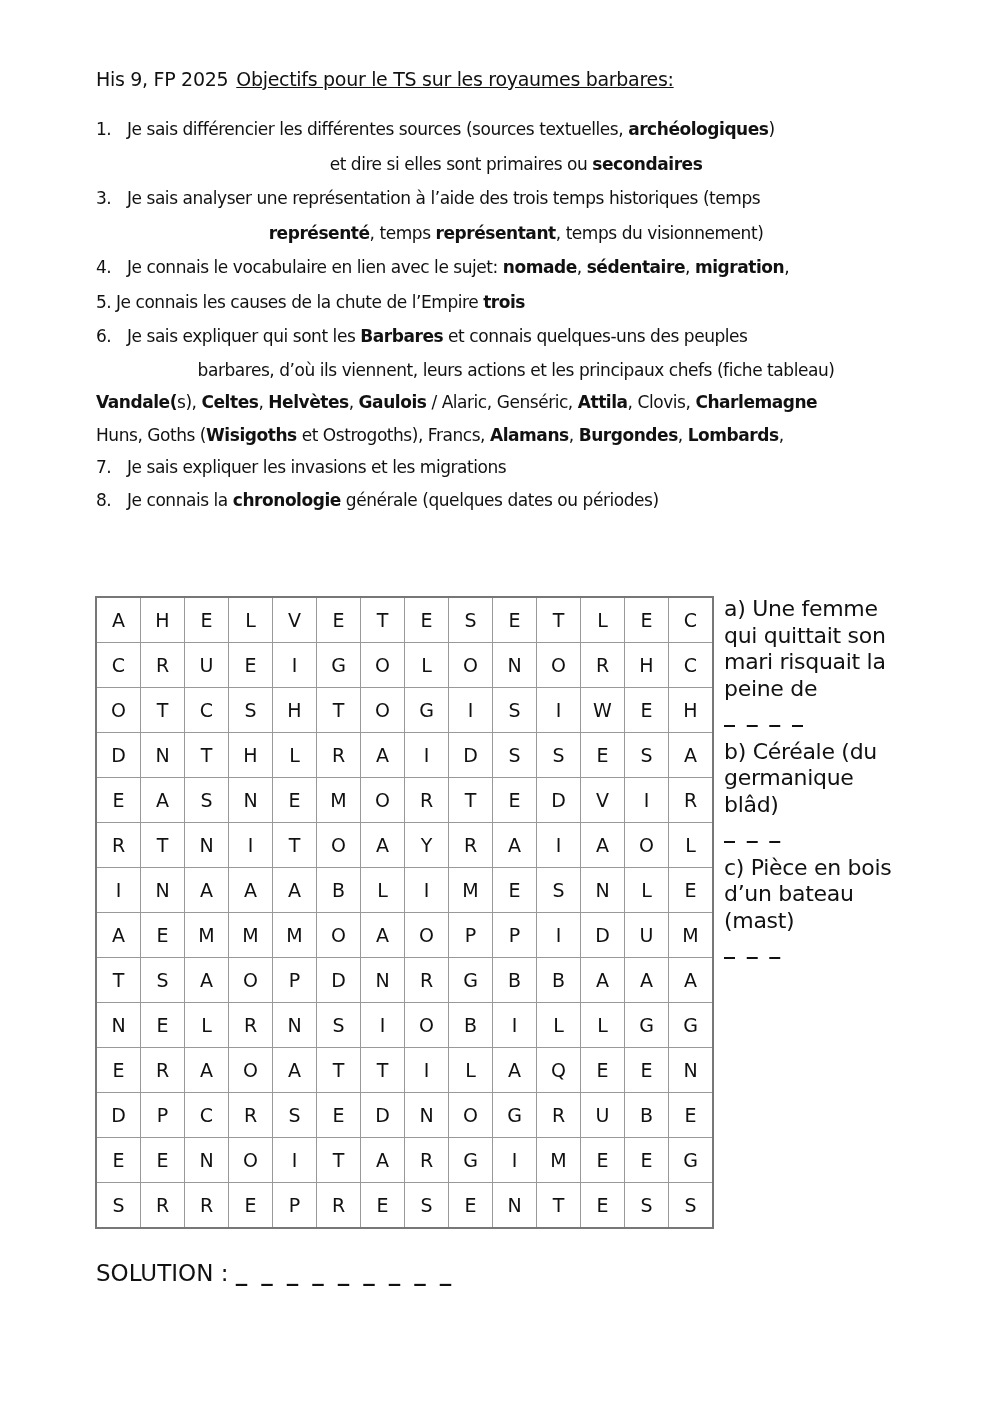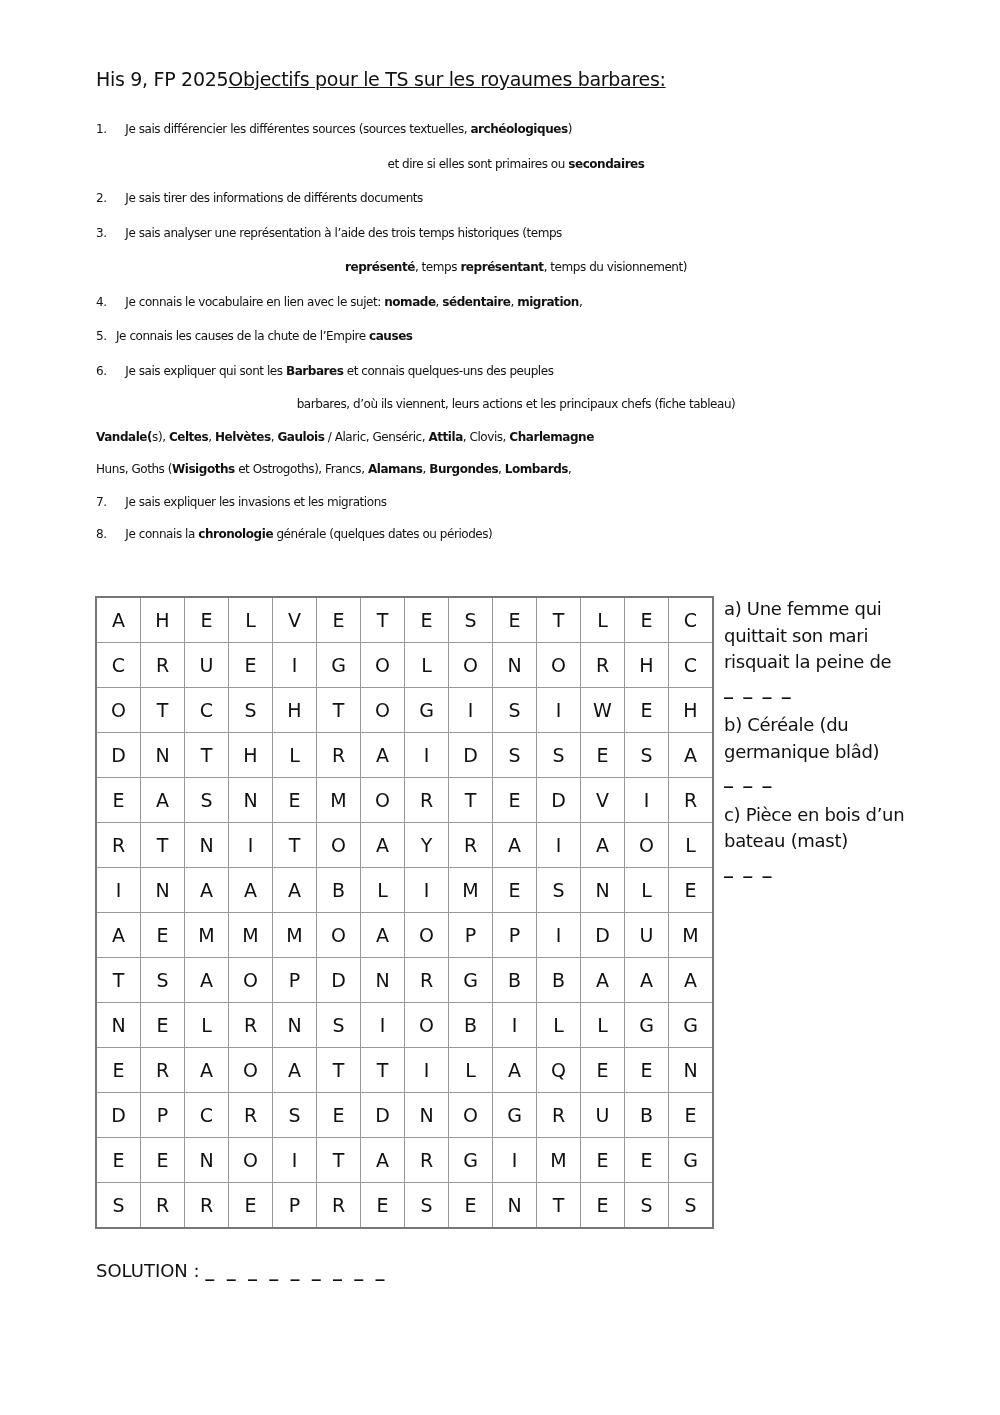--- a/index.html
+++ b/index.html
@@ -5,63 +5,62 @@
   html, body { margin: 0; padding: 0; background: #ffffff; }
   body {
     width: 1000px; height: 1415px; position: relative; overflow: hidden;
     font-family: "DejaVu Sans", sans-serif; color: #111;
   }
   .page { position: absolute; left: 0; top: 0; width: 1000px; height: 1415px; }
   .header {
     position: absolute; left: 96px; top: 68px; font-size: 19px; letter-spacing: -0.3px;
     white-space: nowrap;
   }
-  .header .title { text-decoration: underline; margin-left: 0; }
+  .header .title { text-decoration: underline; margin-left: 8px; }
   .objectives { position: absolute; left: 96px; top: 112px; width: 820px; }
   .line {
-    height: 34.5px; line-height: 34.5px; font-size: 12px; letter-spacing: -0.45px;
+    height: 34.5px; line-height: 34.5px; font-size: 17px; letter-spacing: -0.45px;
     white-space: nowrap;
   }
   .line.indent { padding-left: 20px; text-align: center; }
   .line.tight { height: 32.5px; line-height: 32.5px; }
   .num { display: inline-block; width: 26px; }
   .num.short { width: 20px; }
   b { font-weight: bold; }
 
   .grid {
     position: absolute; left: 95px; top: 596px;
     border-collapse: collapse; border: 2px solid #777;
   }
   .grid td {
     width: 43px; height: 44px; border: 1px solid #999; text-align: center;
     vertical-align: middle; font-size: 19px; padding: 0;
   }
-  .clues { position: absolute; left: 724px; top: 596px; width: 190px; font-size: 18px; line-height: 26.5px; letter-spacing: -0.3px; }
+  .clues { position: absolute; left: 724px; top: 596px; width: 190px; font-size: 22px; line-height: 26.5px; letter-spacing: -0.3px; }
   .clue { margin-bottom: 10px; }
   .blank { letter-spacing: 2px; font-weight: bold; }
-  .solution { position: absolute; left: 96px; top: 1260px; font-size: 18px; white-space: nowrap; }
+  .solution { position: absolute; left: 96px; top: 1260px; font-size: 23px; white-space: nowrap; }
   .solution .blanks { letter-spacing: 3px; font-weight: bold; }
 </style>
 </head>
 <body>
 
 <div class="page">
 
   <div class="header">
     <span>His 9, FP 2025</span><span class="title">Objectifs pour le TS sur les royaumes barbares:</span>
   </div>
 
   <div class="objectives">
     <div class="line"><span class="num">1.</span><span> Je sais différencier les différentes sources (sources textuelles, </span><b>archéologiques</b><span>)</span></div>
     <div class="line indent"><span>et dire si elles sont primaires ou </span><b>secondaires</b></div>
-    <div class="line"><span class="num">2.</span><span> Je sais tirer des informations de différents documents</span></div>
     <div class="line"><span class="num">3.</span><span> Je sais analyser une représentation à l’aide des trois temps historiques (temps</span></div>
     <div class="line indent"><b>représenté</b><span>, temps </span><b>représentant</b><span>, temps du visionnement)</span></div>
     <div class="line"><span class="num">4.</span><span> Je connais le vocabulaire en lien avec le sujet: </span><b>nomade</b><span>, </span><b>sédentaire</b><span>, </span><b>migration</b><span>,</span></div>
-    <div class="line"><span class="num short">5.</span><span>Je connais les causes de la chute de l’Empire </span><b>causes</b></div>
+    <div class="line"><span class="num short">5.</span><span>Je connais les causes de la chute de l’Empire </span><b>trois</b></div>
     <div class="line"><span class="num">6.</span><span> Je sais expliquer qui sont les </span><b>Barbares</b><span> et connais quelques-uns des peuples</span></div>
     <div class="line indent tight"><span>barbares, d’où ils viennent, leurs actions et les principaux chefs (fiche tableau)</span></div>
     <div class="line tight"><b>Vandale(</b><span>s), </span><b>Celtes</b><span>, </span><b>Helvètes</b><span>, </span><b>Gaulois</b><span> / Alaric, Genséric, </span><b>Attila</b><span>, Clovis, </span><b>Charlemagne</b></div>
     <div class="line tight"><span>Huns, Goths (</span><b>Wisigoths</b><span> et Ostrogoths), Francs, </span><b>Alamans</b><span>, </span><b>Burgondes</b><span>, </span><b>Lombards</b><span>,</span></div>
     <div class="line tight"><span class="num">7.</span><span> Je sais expliquer les invasions et les migrations</span></div>
     <div class="line tight"><span class="num">8.</span><span> Je connais la </span><b>chronologie</b><span> générale (quelques dates ou périodes)</span></div>
   </div>
 
   <table class="grid" id="word-grid">
       <tbody>

